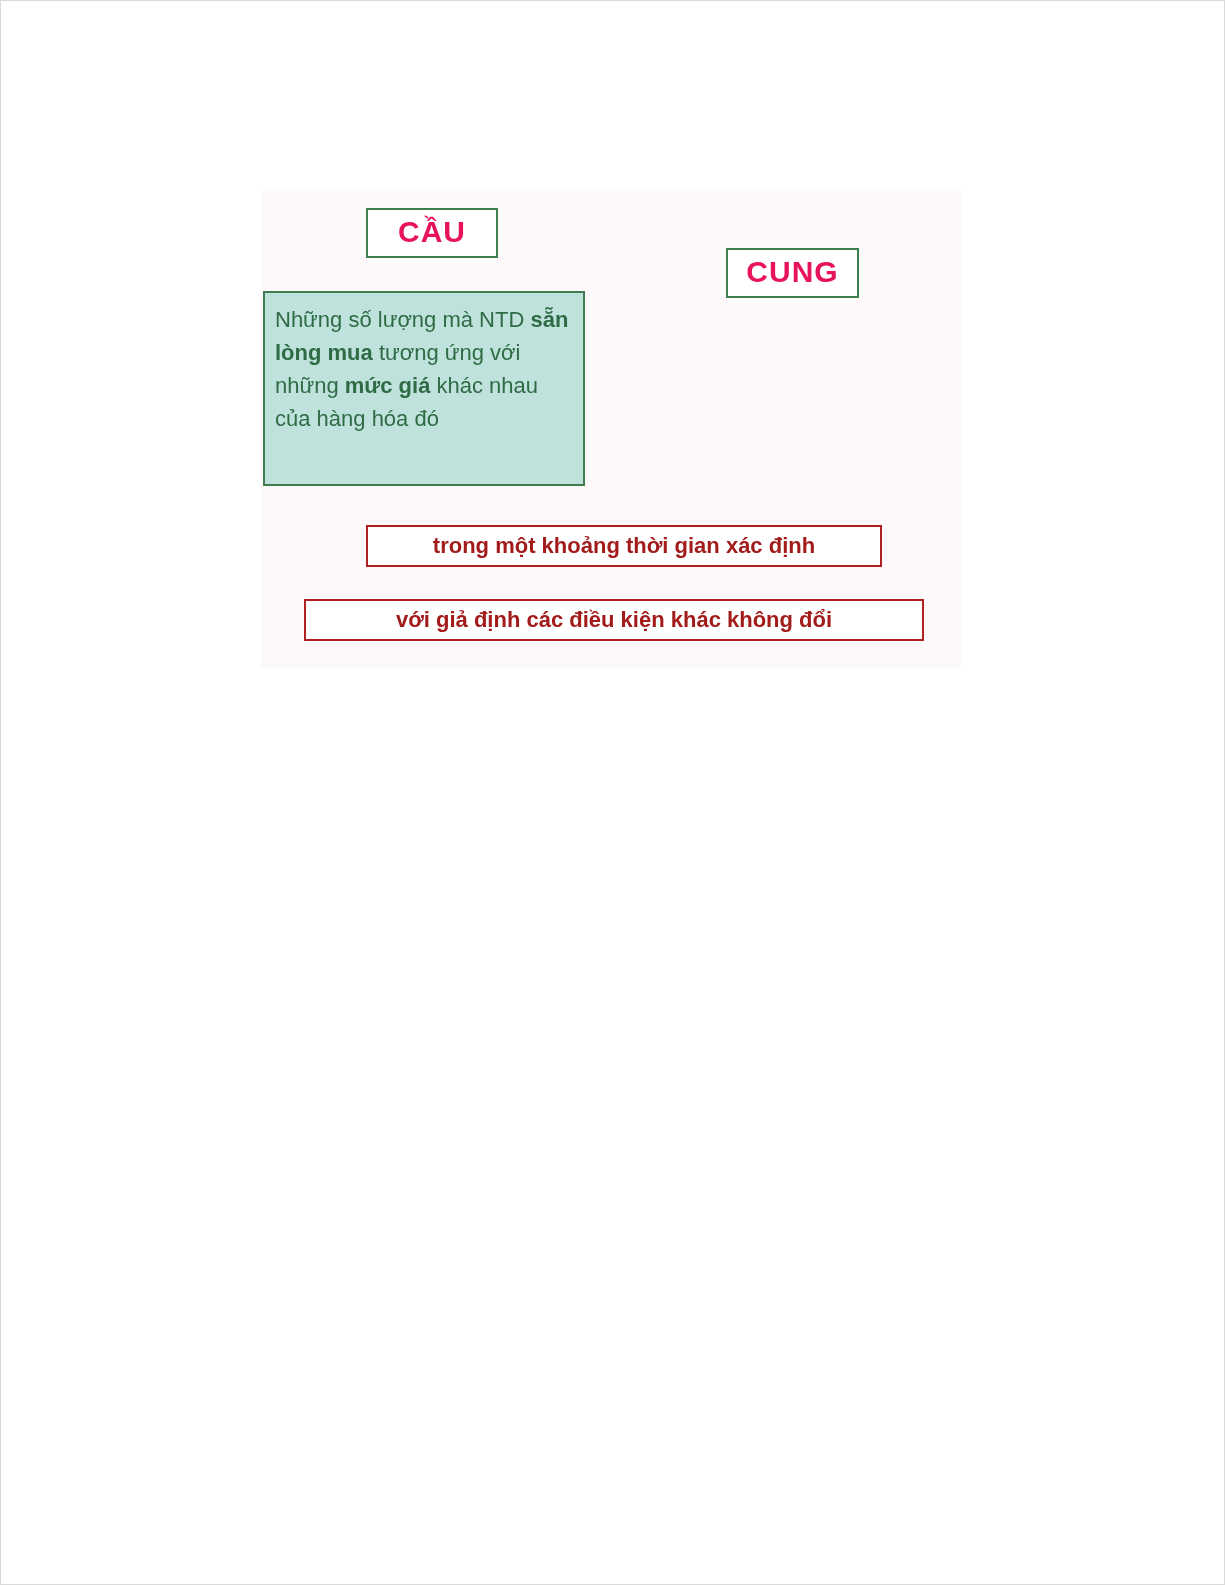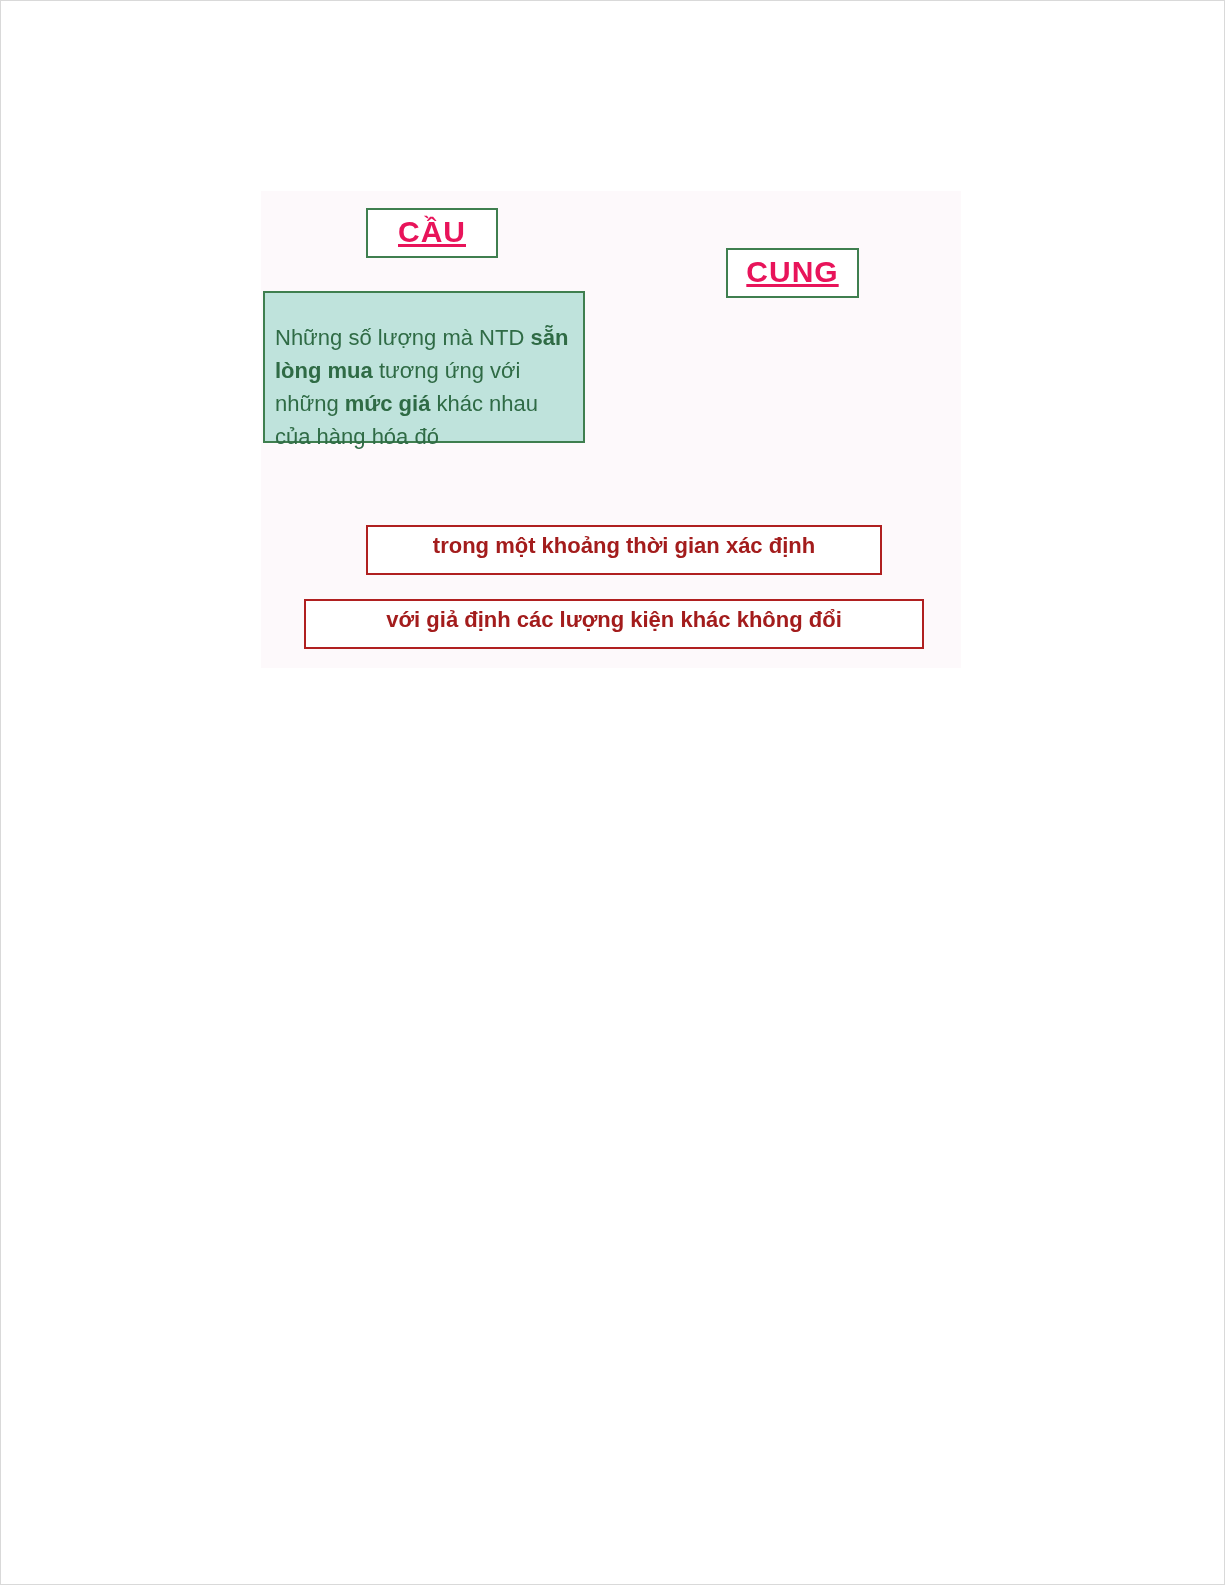--- a/index.html
+++ b/index.html
@@ -37,21 +37,20 @@
     box-sizing: border-box;
     border: 2px solid #3f7f4f;
     background: #ffffff;
     color: #e8145a;
     font-size: 30px;
     font-weight: bold;
     letter-spacing: 1px;
     text-align: center;
     line-height: 44px;
     height: 50px;
-    text-decoration: underline;
   }
   #title-cau {
     left: 105px;
     top: 17px;
     width: 132px;
   }
   #title-cung {
     left: 465px;
     top: 17px;
     width: 133px;
@@ -60,22 +59,22 @@
 
   
   .def-box {
     position: absolute;
     box-sizing: border-box;
     border: 2px solid #3f7f4f;
     background: #bfe3dc;
     color: #2f6b45;
     font-size: 22px;
     line-height: 33px;
-    padding: 28px 10px 8px 10px;
-    height: 152px;
+    padding: 10px 10px 8px 10px;
+    height: 195px;
   }
   #def-cau {
     left: 2px;
     top: 100px;
     width: 322px;
   }
   #def-cung {
     left: 360px;
     top: 100px;
     width: 331px;
@@ -89,21 +88,21 @@
   .cond-box {
     position: absolute;
     box-sizing: border-box;
     border: 2px solid #b02020;
     background: #ffffff;
     color: #a31c1c;
     font-size: 22px;
     font-weight: bold;
     text-align: center;
     line-height: 38px;
-    height: 50px;
+    height: 42px;
   }
   #cond-time {
     left: 105px;
     top: 334px;
     width: 516px;
   }
   #cond-ceteris {
     left: 43px;
     top: 408px;
     width: 620px;
@@ -119,16 +118,16 @@
 
     <div class="title-box" id="title-cung">CUNG</div>
 
     <div class="def-box" id="def-cau">
       <span>Những số lượng mà NTD </span><b>sẵn lòng mua</b><span> tương ứng với những </span><b>mức giá</b><span> khác nhau của hàng hóa đó</span>
     </div>
 
 
     <div class="cond-box" id="cond-time">trong một khoảng thời gian xác định</div>
 
-    <div class="cond-box" id="cond-ceteris">với giả định các lượng kiện khác không đổi</div>
+    <div class="cond-box" id="cond-ceteris">với giả định các điều kiện khác không đổi</div>
 
   </div>
 </div>
 
 </body></html>

